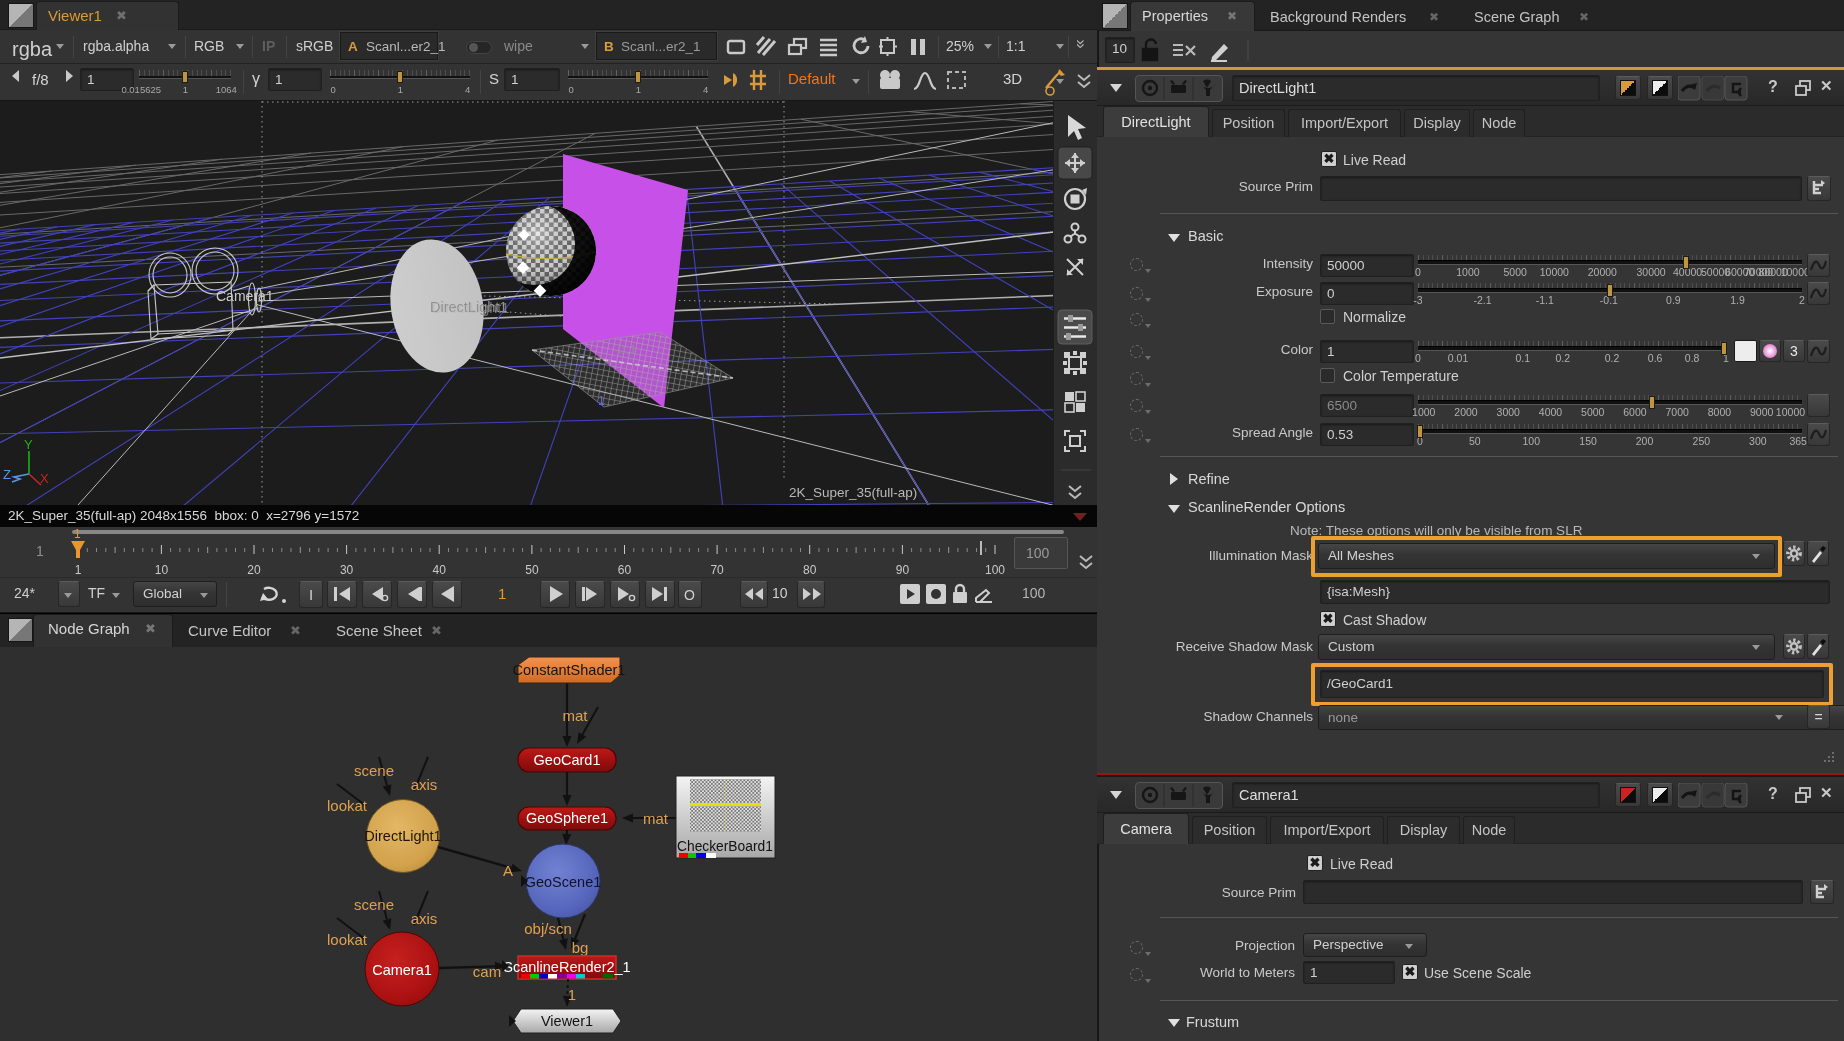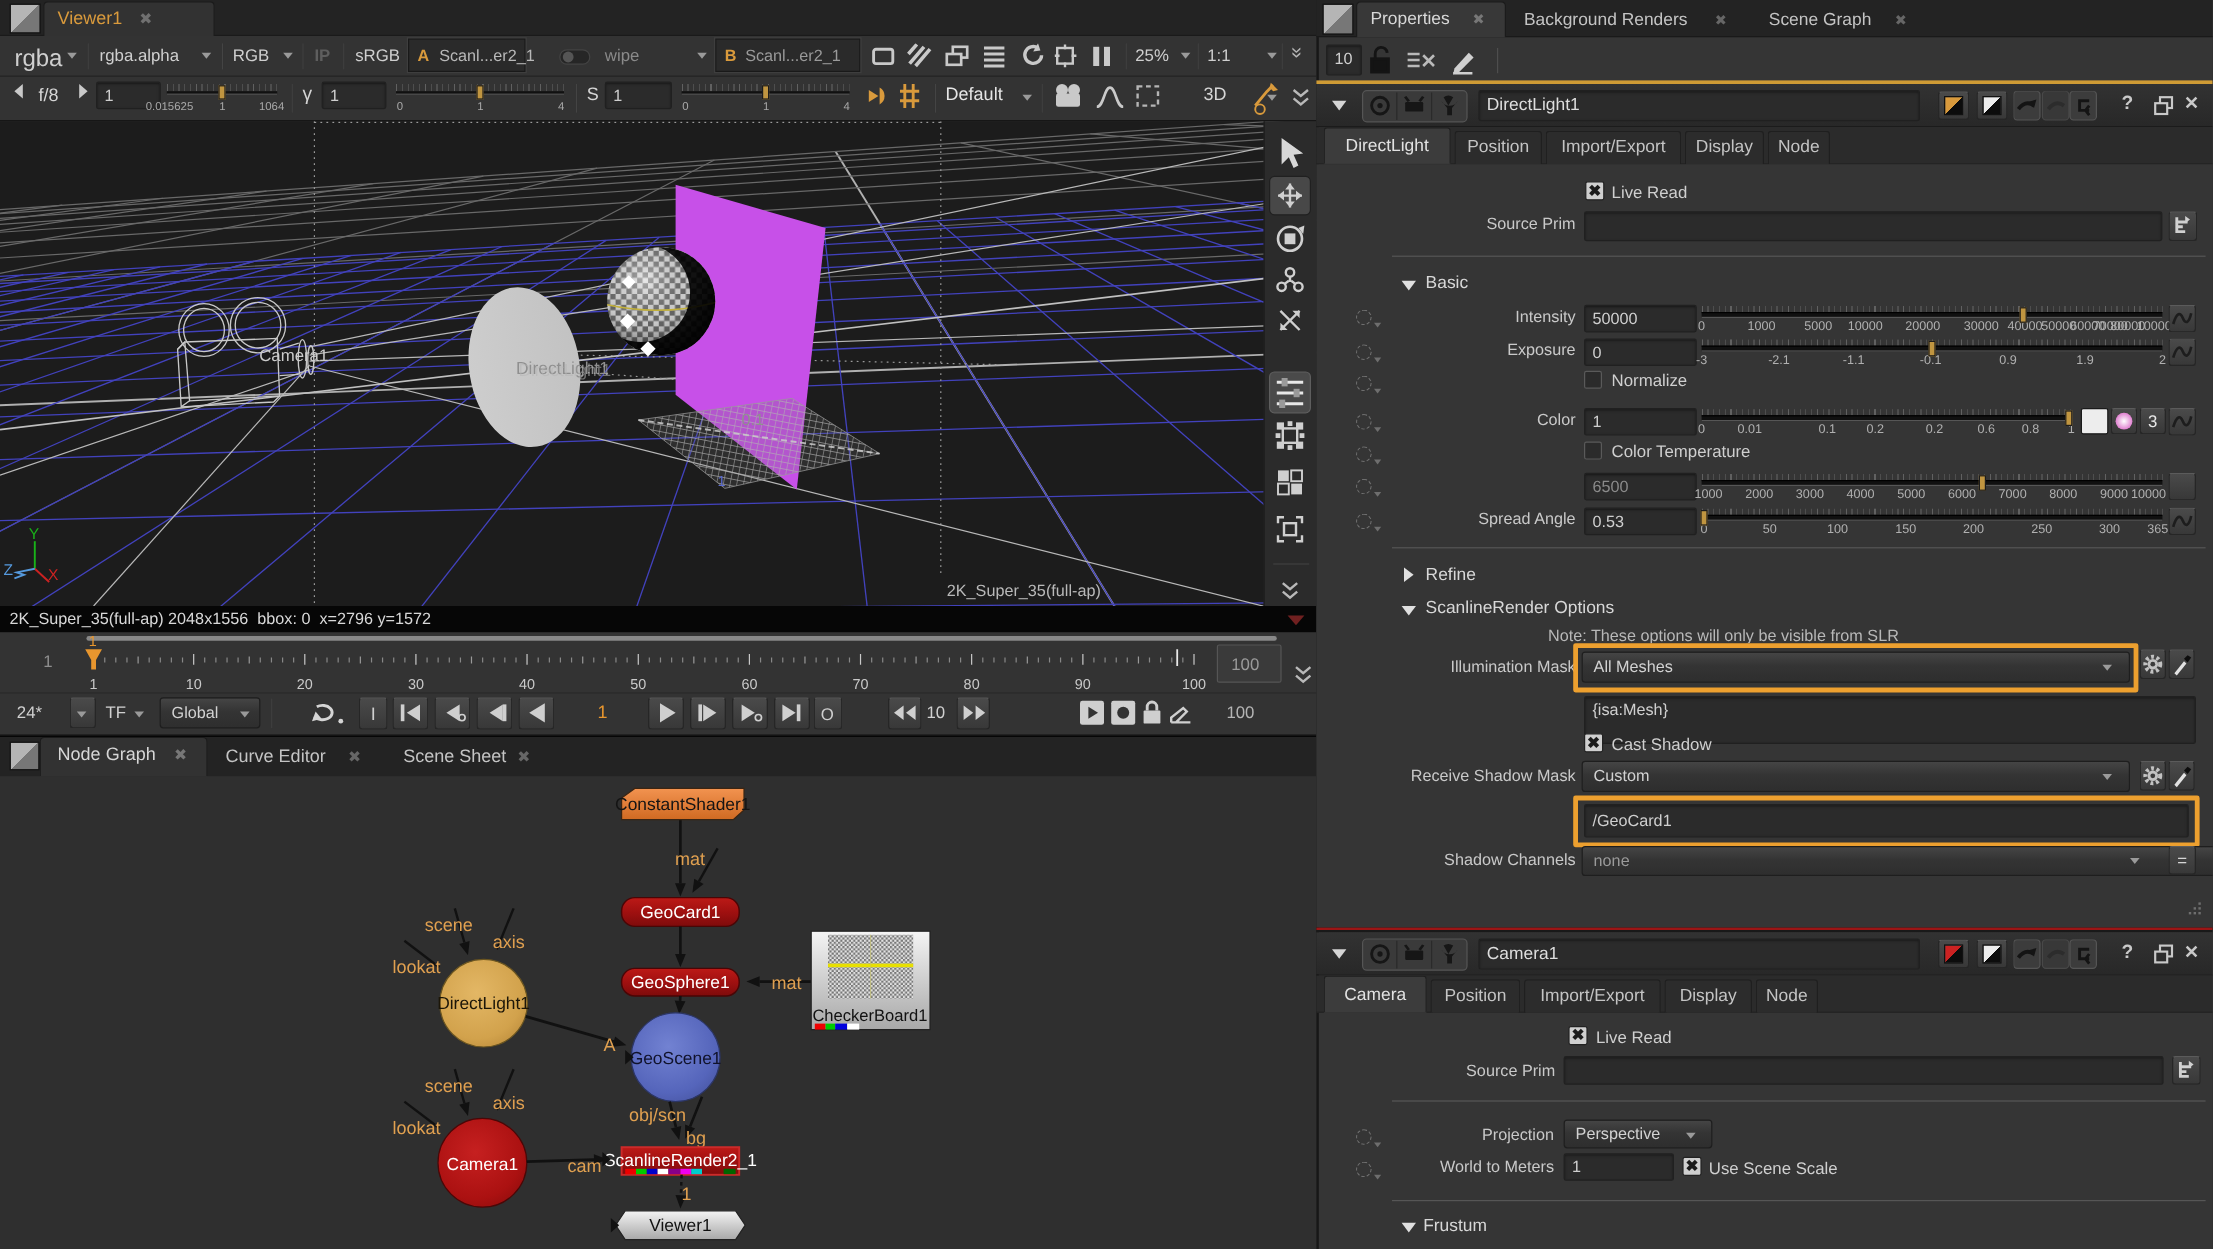--- a/index.html
+++ b/index.html
@@ -108,21 +108,21 @@
     <div class="a handle" style="left:635px;top:71px;width:6px;height:12px;"></div>
     <div class="a" style="left:568.6px;top:84px;font-size:9.5px;color:#a8a8a8;white-space:nowrap;">0</div>
     <div class="a" style="left:635.8px;top:84px;font-size:9.5px;color:#a8a8a8;white-space:nowrap;">1</div>
     <div class="a" style="left:703px;top:84px;font-size:9.5px;color:#a8a8a8;white-space:nowrap;">4</div>
 <svg class="a" style="left:722px;top:68px;" width="50" height="24" viewBox="0 0 50 24">
 <path d="M2 7l8 5-8 5z" fill="#d99a3c"></path>
       <path d="M11 5a8 8 0 0 1 0 14z" fill="#d99a3c"></path>
 <path d="M32 2v20M39 2v20M28 8h16M28 16h16" stroke="#d99a3c" stroke-width="2.4"></path>
     </svg>
 <div class="a" style="left:779px;top:70px;width:1px;height:24px;background:#252525;border-right:1px solid #444;"></div>
-<div class="a" style="left:788px;top:70px;font-size:15px;color:#e5e5e5;white-space:nowrap;">Default</div>
+<div class="a" style="left:788px;top:70px;font-size:15px;color:#f97316;white-space:nowrap;">Default</div>
 <div class="a darr" style="left:852px;top:79px;right:auto;margin:0;"></div>
 <div class="a" style="left:868px;top:70px;width:1px;height:24px;background:#252525;border-right:1px solid #444;"></div>
 <svg class="a" style="left:878px;top:68px;" width="120" height="24" viewBox="0 0 120 24">
 <circle cx="7" cy="7" r="5" fill="#c9c9c9"></circle>
       <circle cx="17" cy="7" r="5" fill="#c9c9c9"></circle>
       <rect x="2" y="10" width="20" height="11" rx="2" fill="#c9c9c9"></rect>
 <path d="M36 21c6 0 6-16 11-16s5 16 11 16" stroke="#c9c9c9" stroke-width="2.2" fill="none"></path>
 <g stroke="#b5b5b5" stroke-width="2" stroke-dasharray="4 3">
         <rect x="70" y="4" width="17" height="16" fill="none"></rect>
       </g>
@@ -877,21 +877,21 @@
         <g fill="none" stroke="#c2c2c2" stroke-width="3.4" stroke-dasharray="2.4 2.2">
           <circle cx="10" cy="11.5" r="6.2"></circle>
         </g>
         <circle cx="10" cy="11.5" r="4.4" fill="#c2c2c2"></circle>
         <circle cx="10" cy="11.5" r="2" fill="#3a3a3a"></circle>
       </svg></div>
 <div class="a btn" style="left:1807px;top:541px;width:22px;height:25px;"><svg width="20" height="23" viewBox="0 0 20 23">
         <path d="M4 19l8-10 2 2-8 10z" fill="#e2e2e2"></path>
         <path d="M12 7l3-3 3 2-3 4z" fill="#0d0d0d"></path>
       </svg></div>
-<div class="a field" style="left:1320px;top:580px;width:510px;height:40px;">{isa:Mesh}</div>
+<div class="a field" style="left:1320px;top:580px;width:510px;height:24px;">{isa:Mesh}</div>
 <div class="a cbc" style="left:1320px;top:611px;width:16px;height:16px;">✖</div>
 <div class="a" style="left:1343px;top:612px;font-size:14px;color:#cfcfcf;white-space:nowrap;">Cast Shadow</div>
 <div class="a" style="left:1013px;top:639px;width:300px;text-align:right;font-size:13.5px;color:#c9c9c9;white-space:nowrap;">Receive Shadow Mask</div>
 <div class="a drop" style="left:1318px;top:634px;width:457px;height:26px;line-height:24px;">Custom</div>
 <div class="a darr" style="left:1752px;top:645px;right:auto;margin:0;"></div>
 <div class="a btn" style="left:1783px;top:634px;width:22px;height:25px;"><svg width="20" height="23" viewBox="0 0 20 23">
         <g fill="none" stroke="#c2c2c2" stroke-width="3.4" stroke-dasharray="2.4 2.2">
           <circle cx="10" cy="11.5" r="6.2"></circle>
         </g>
         <circle cx="10" cy="11.5" r="4.4" fill="#c2c2c2"></circle>

